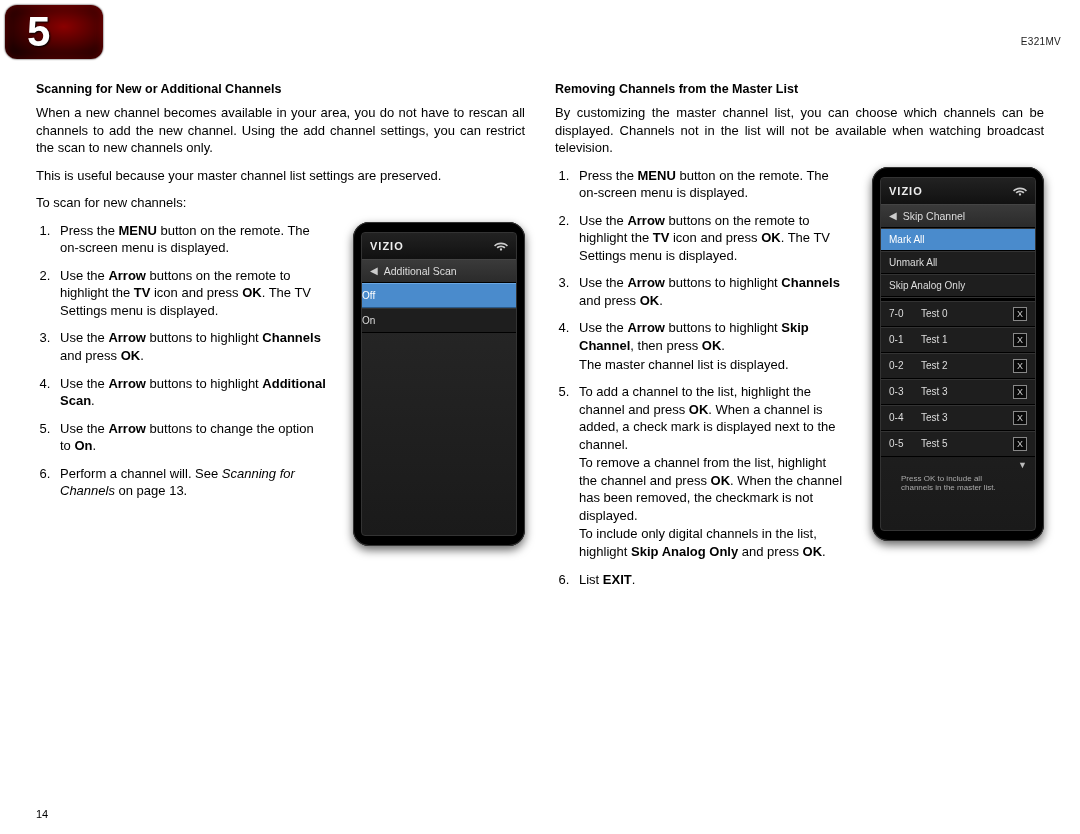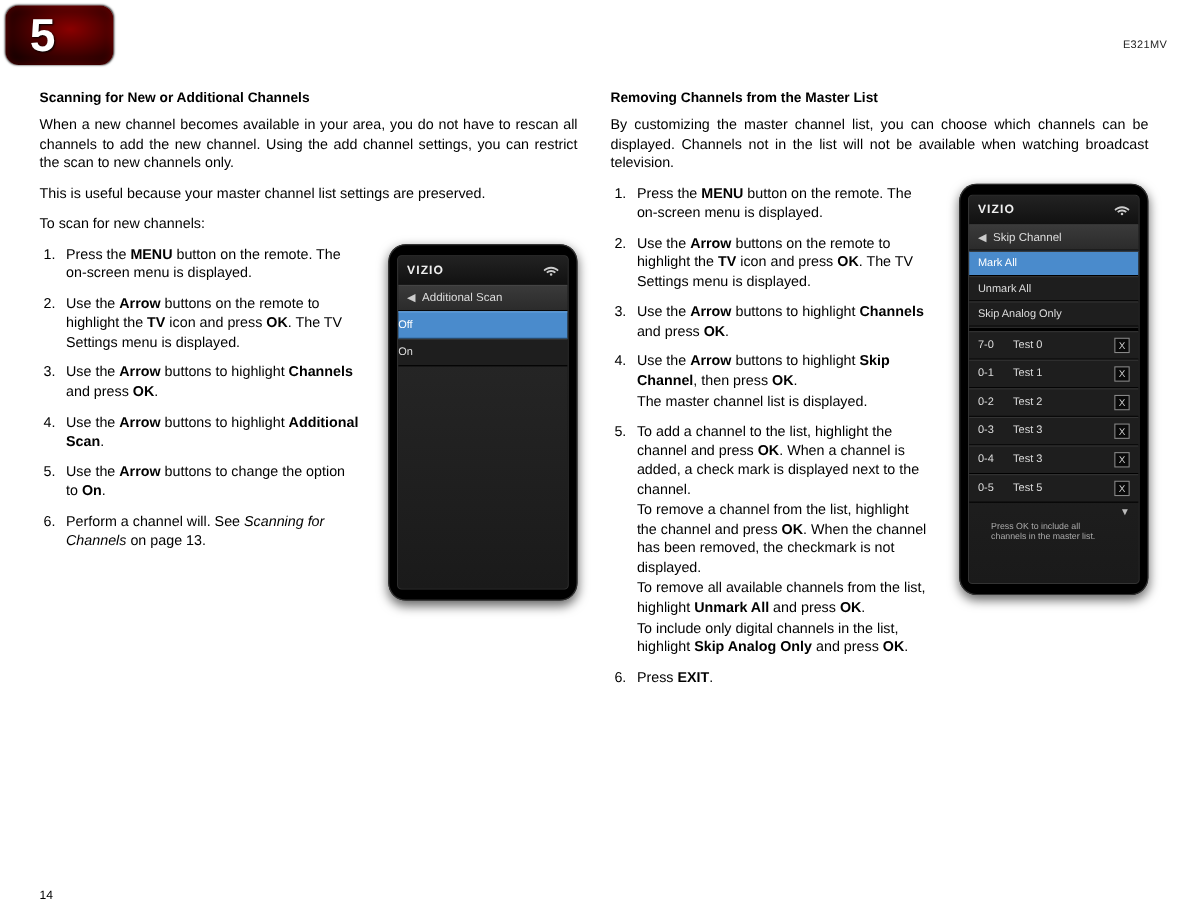--- a/index.html
+++ b/index.html
@@ -164,24 +164,23 @@
       <div class="text-col">
         <ol>
           <li><span>Press the </span><b>MENU</b><span> button on the remote. The on-screen menu is displayed.</span></li>
           <li><span>Use the </span><b>Arrow</b><span> buttons on the remote to highlight the </span><b>TV</b><span> icon and press </span><b>OK</b><span>. The TV Settings menu is displayed.</span></li>
           <li><span>Use the </span><b>Arrow</b><span> buttons to highlight </span><b>Channels</b><span> and press </span><b>OK</b><span>.</span></li>
           <li><span>Use the </span><b>Arrow</b><span> buttons to highlight </span><b>Skip Channel</b><span>, then press </span><b>OK</b><span>.</span>
             <div class="subpara">The master channel list is displayed.</div>
           </li>
           <li><span>To add a channel to the list, highlight the channel and press </span><b>OK</b><span>. When a channel is added, a check mark is displayed next to the channel.</span>
             <div class="subpara"><span>To remove a channel from the list, highlight the channel and press </span><b>OK</b><span>. When the channel has been removed, the checkmark is not displayed.</span></div>
-            <div class="subpara"><span>To remove all available channels from the list, highlight </span><b>Unmark All</b><span> and press </span><b>OK</b><span>.</span></div>
             <div class="subpara"><span>To include only digital channels in the list, highlight </span><b>Skip Analog Only</b><span> and press </span><b>OK</b><span>.</span></div>
           </li>
-          <li><span>Press </span><b>EXIT</b><span>.</span></li>
+          <li><span>List </span><b>EXIT</b><span>.</span></li>
         </ol>
       </div>
 
       <div class="phone right">
         <div class="ph-inner">
           <div class="ph-header">
             <span>VIZIO</span>
             <span class="wifi">
               <svg viewBox="0 0 24 24" width="14" height="14">
                   <path fill="#ccc" d="M12 20a2 2 0 100-4 2 2 0 000 4zm0-14C7 6 2.7 8 0 11l2 2c2.4-2.6 6-4 10-4s7.6 1.4 10 4l2-2C21.3 8 17 6 12 6zm0 5c-3 0-5.7 1.2-7.6 3.2l2 2A7.9 7.9 0 0112 14c2.2 0 4.2.9 5.6 2.2l2-2C17.7 12.2 15 11 12 11z"></path>

